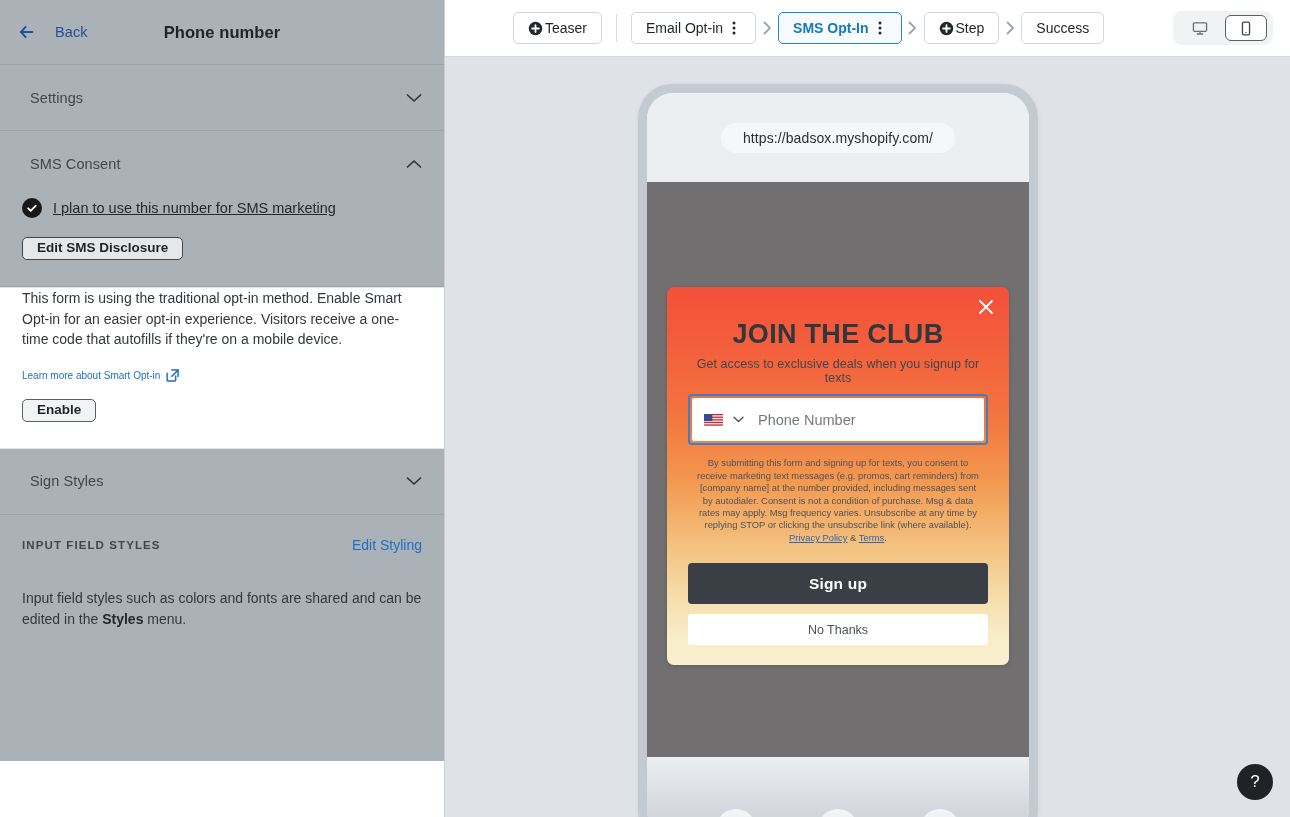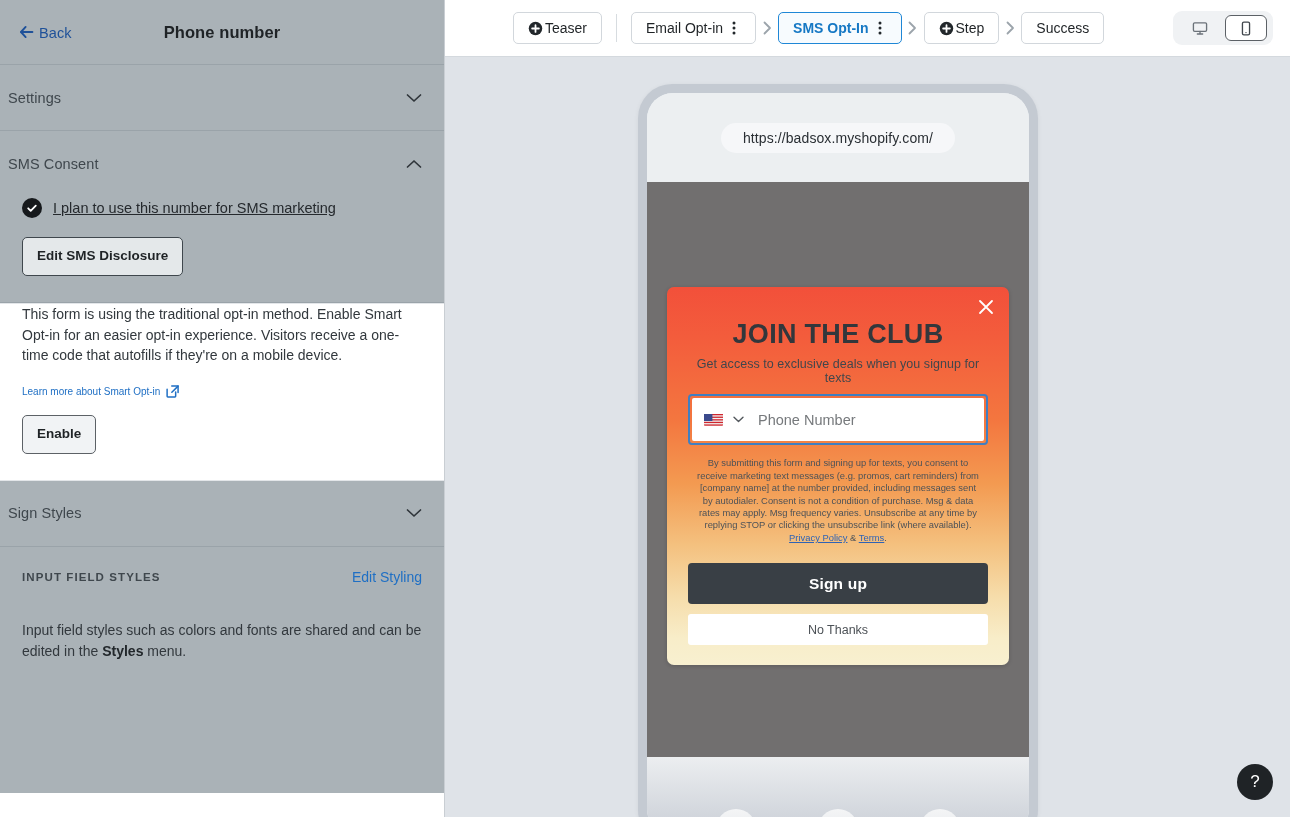--- a/index.html
+++ b/index.html
@@ -24,21 +24,21 @@
   
   .dim { background: #aab2b7; }
 
   .sb-header {
     height: 65px;
     display: flex; align-items: center;
     position: relative;
     border-bottom: 1px solid #9aa3a9;
   }
   .back-btn {
-    display: flex; align-items: center; gap: 4px;
+    display: flex; gap: 20px;
     position: absolute; left: 18px; top: 50%; transform: translateY(-50%);
     cursor: pointer;
   }
   .back-arrow { width: 17px; height: 17px; display: block; }
   .back-label {
     color: #1f5199; font-size: 14.5px; letter-spacing: .1px;
   }
   .sb-title {
     width: 100%; text-align: center;
     font-size: 16.5px; font-weight: bold; color: #1f2326;
@@ -48,21 +48,21 @@
   .section {
     position: relative;
     border-bottom: 1px solid #9aa3a9;
   }
   .section.light { border-bottom: 1px solid #e3e6e9; background:#fff; }
   .section.light.topline { border-top: 1px solid #e3e6e9; }
 
   .sec-head {
     height: 65px;
     display: flex; align-items: center; justify-content: space-between;
-    padding: 0 22px 0 8px;
+    padding: 0 22px 0 30px;
     cursor: pointer;
   }
   .sec-title { font-size: 14.5px; color: #3f474d; letter-spacing: .1px; }
   .chev { width: 16px; height: 10px; display:block; }
 
   .sec-body { padding: 0 22px 26px 22px; }
 
   .checkrow {
     display: flex; align-items: center; gap: 11px;
     margin-top: 2px; margin-bottom: 19px;
@@ -73,21 +73,21 @@
     background: #16191c; flex: 0 0 20px;
     display: flex; align-items: center; justify-content: center;
   }
   .check-label { font-size: 14.5px; color: #25292d; text-decoration: underline; }
 
   .btn {
     display: inline-block;
     background: #f1f3f5;
     border: 1px solid #5c6166;
     border-radius: 5px;
-    padding: 11px 14px;
+    padding: 3px 14px;
     font-size: 13.5px; font-weight: bold; color: #1f2326;
     cursor: pointer;
     line-height: 1.1;
   }
   .btn.on-dim { background: #e4e8ea; border-color:#3f474d; }
 
   .body-text {
     font-size: 14px; line-height: 1.48; color: #32383d;
     margin-bottom: 15px;
   }

